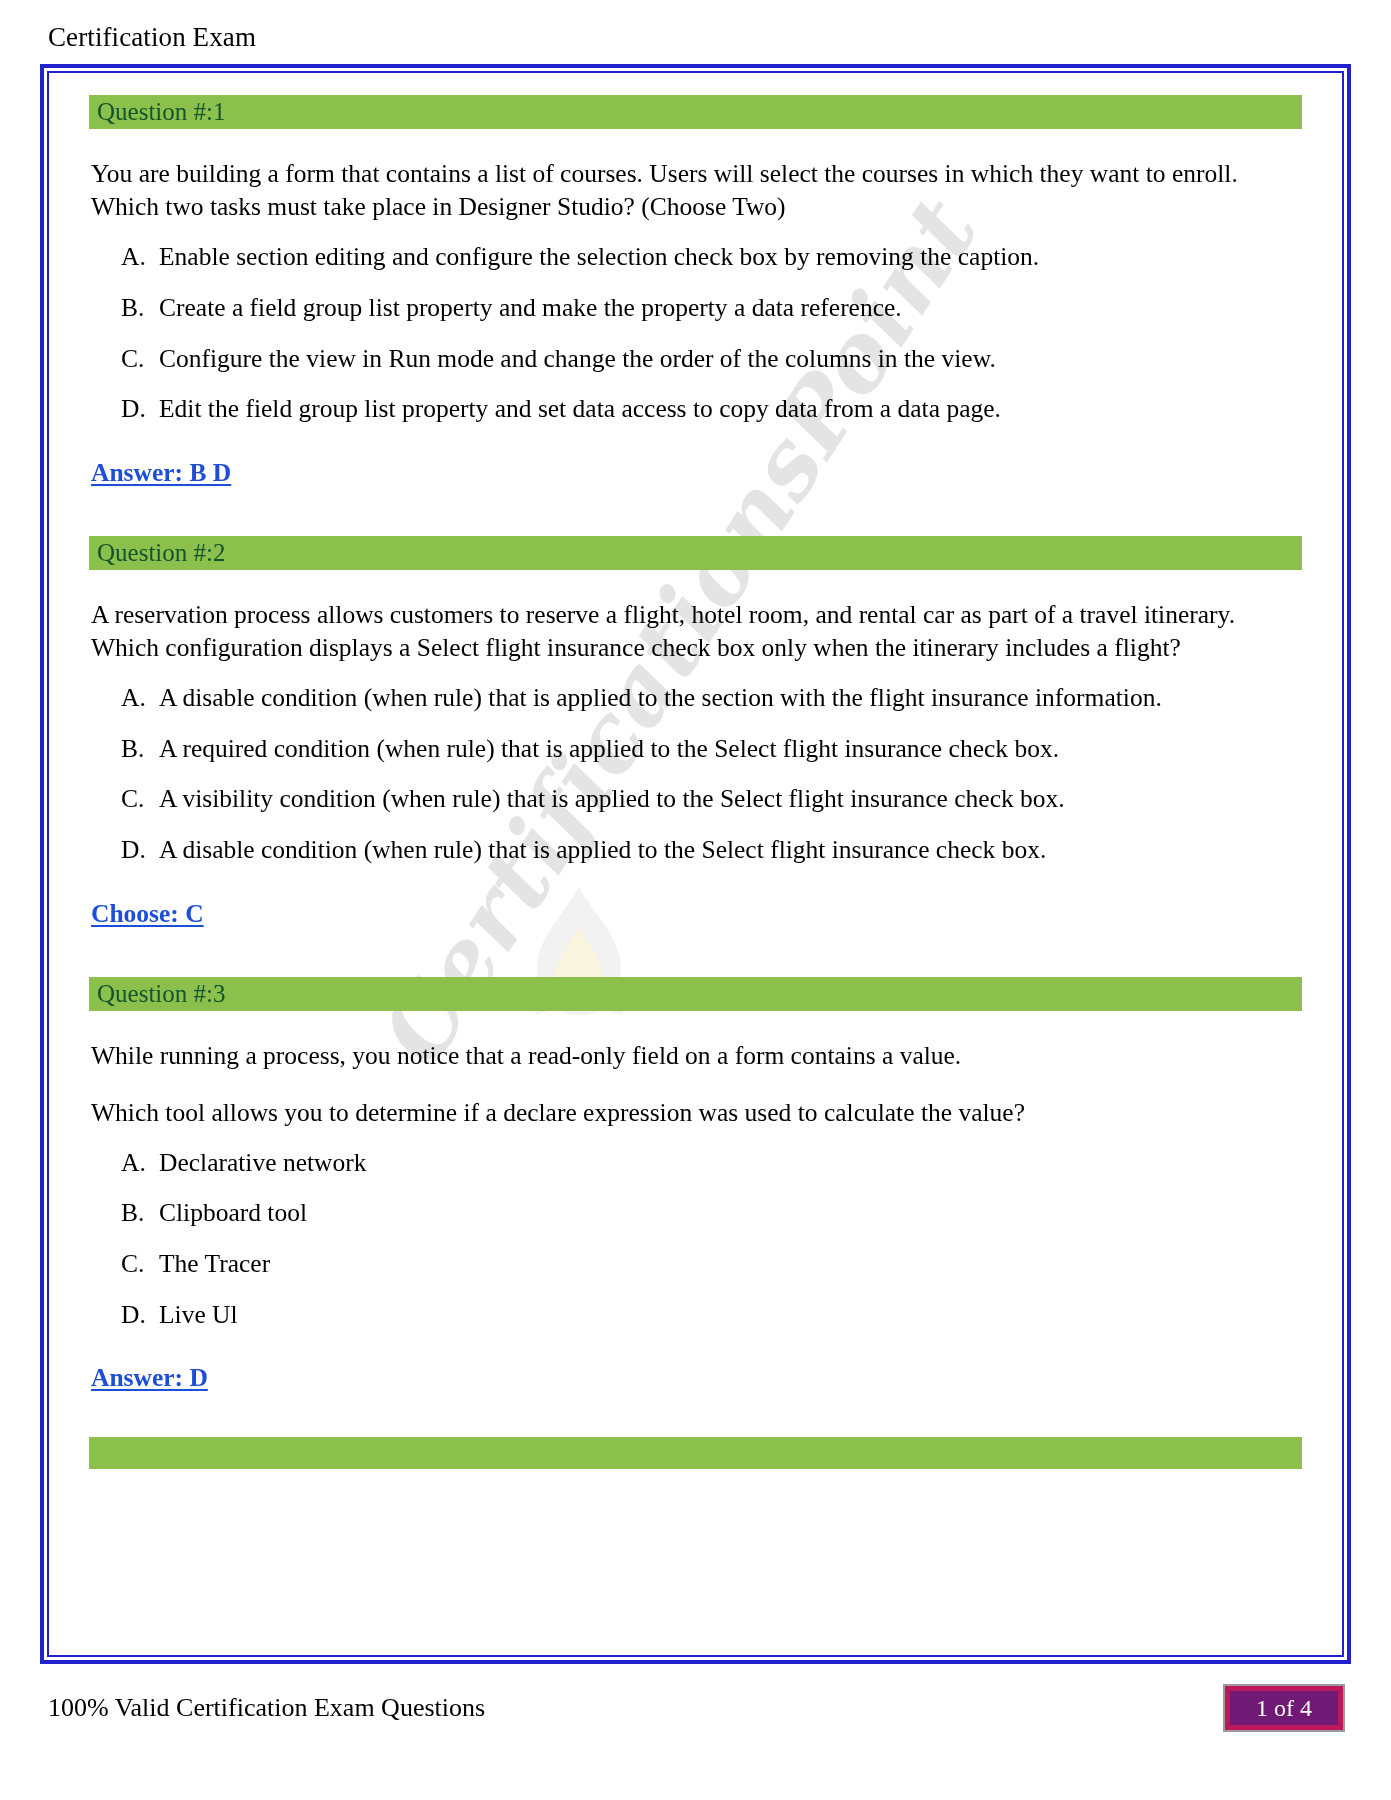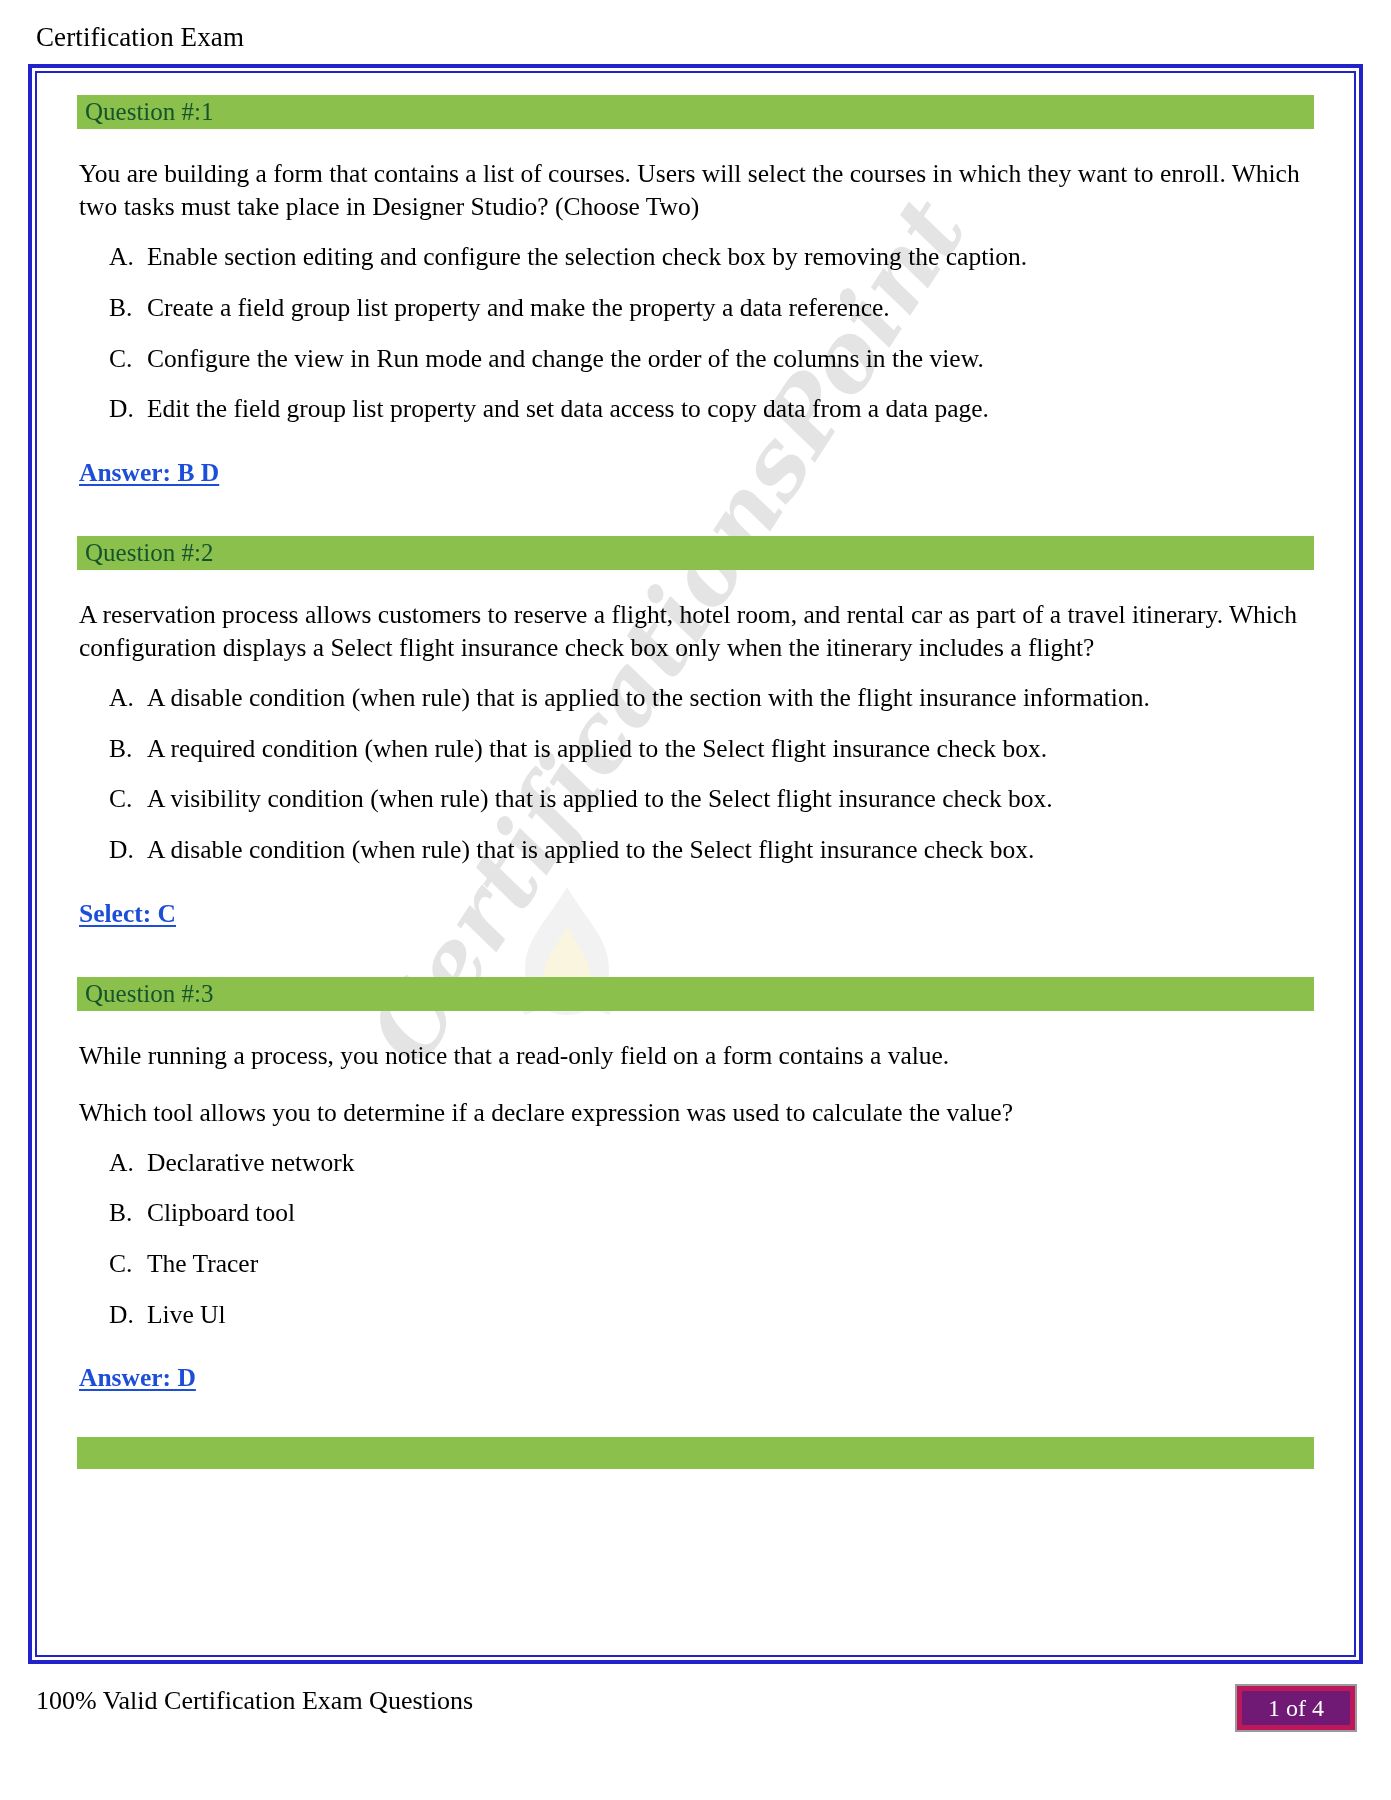--- a/index.html
+++ b/index.html
@@ -16,21 +16,21 @@
     position: relative;
     overflow: hidden;
   }
 
   
   .page {
     position: relative;
     width: 1391px;
     height: 1800px;
     box-sizing: border-box;
-    padding: 0 28px;
+    padding: 0 40px;
   }
 
   
   .doc-header {
     position: relative;
     display: flex;
     justify-content: space-between;
     align-items: baseline;
     font-size: 27px;
     letter-spacing: 0.1px;
@@ -157,21 +157,21 @@
 
   .qblock { margin-bottom: 0; }
   .qblock.q2 { margin-top: 48px; }
   .qblock.q3 { margin-top: 48px; }
 
   
   .doc-footer {
     position: relative;
     display: flex;
     justify-content: space-between;
-    align-items: flex-start;
+    align-items: center;
     padding: 22px 8px 0 8px;
     font-size: 26px;
   }
   .footer-left { white-space: nowrap; }
   .page-badge {
     background: #701a75;
     color: #ffffff;
     font-size: 24px;
     padding: 4px 26px;
     border: 5px solid #be185d;
@@ -242,21 +242,21 @@
             </li>
             <li class="option">
               <span class="letter">C.</span>
               <span class="otext">A visibility condition (when rule) that is applied to the Select flight insurance check box.</span>
             </li>
             <li class="option">
               <span class="letter">D.</span>
               <span class="otext">A disable condition (when rule) that is applied to the Select flight insurance check box.</span>
             </li>
           </ul>
-          <div><span class="answer">Select: C</span></div>
+          <div><span class="answer">Choose: C</span></div>
         </div>
 
         <div class="qblock q3">
           <div class="qbar">Question #:3</div>
           <p class="stem">While running a process, you notice that a read-only field on a form contains a value.</p>
           <p class="stem">Which tool allows you to determine if a declare expression was used to calculate the value?</p>
           <ul class="options">
             <li class="option">
               <span class="letter">A.</span>
               <span class="otext">Declarative network</span>

